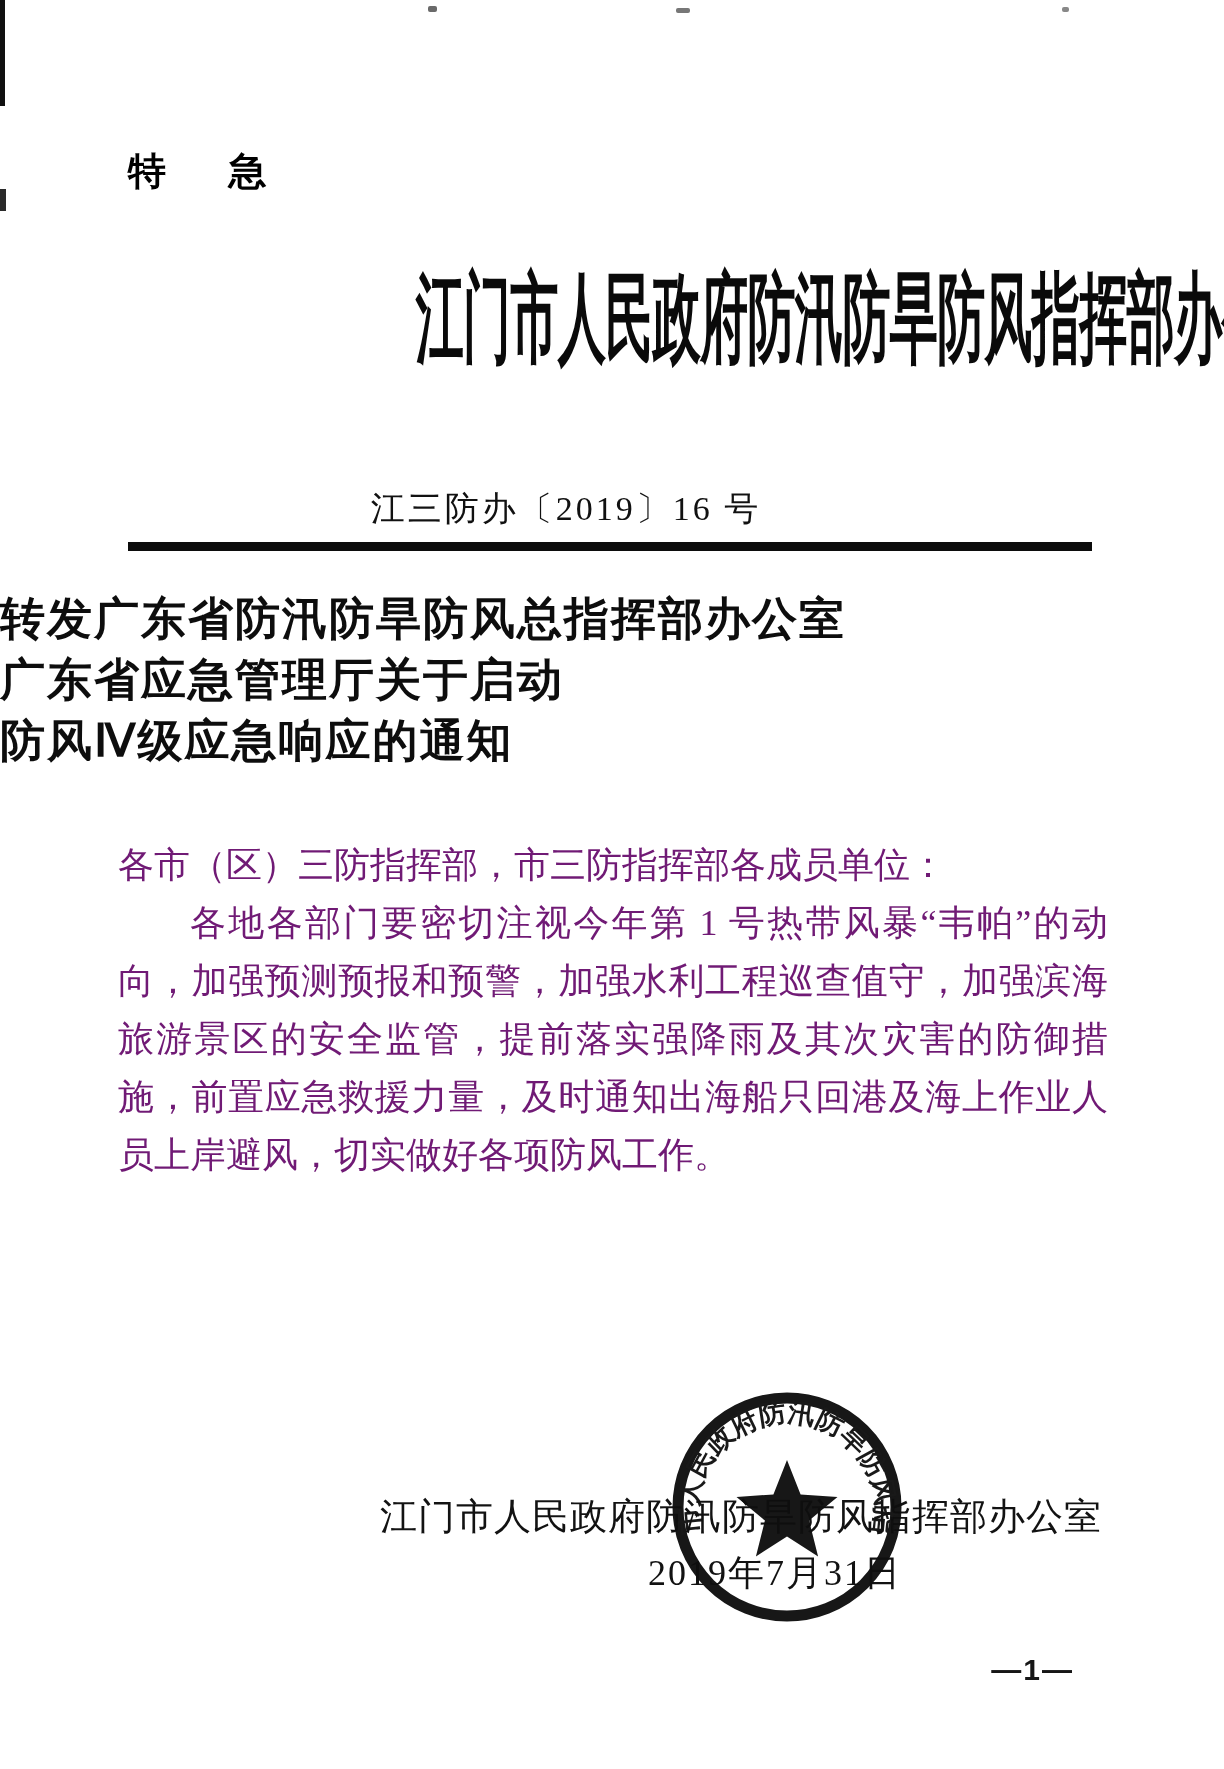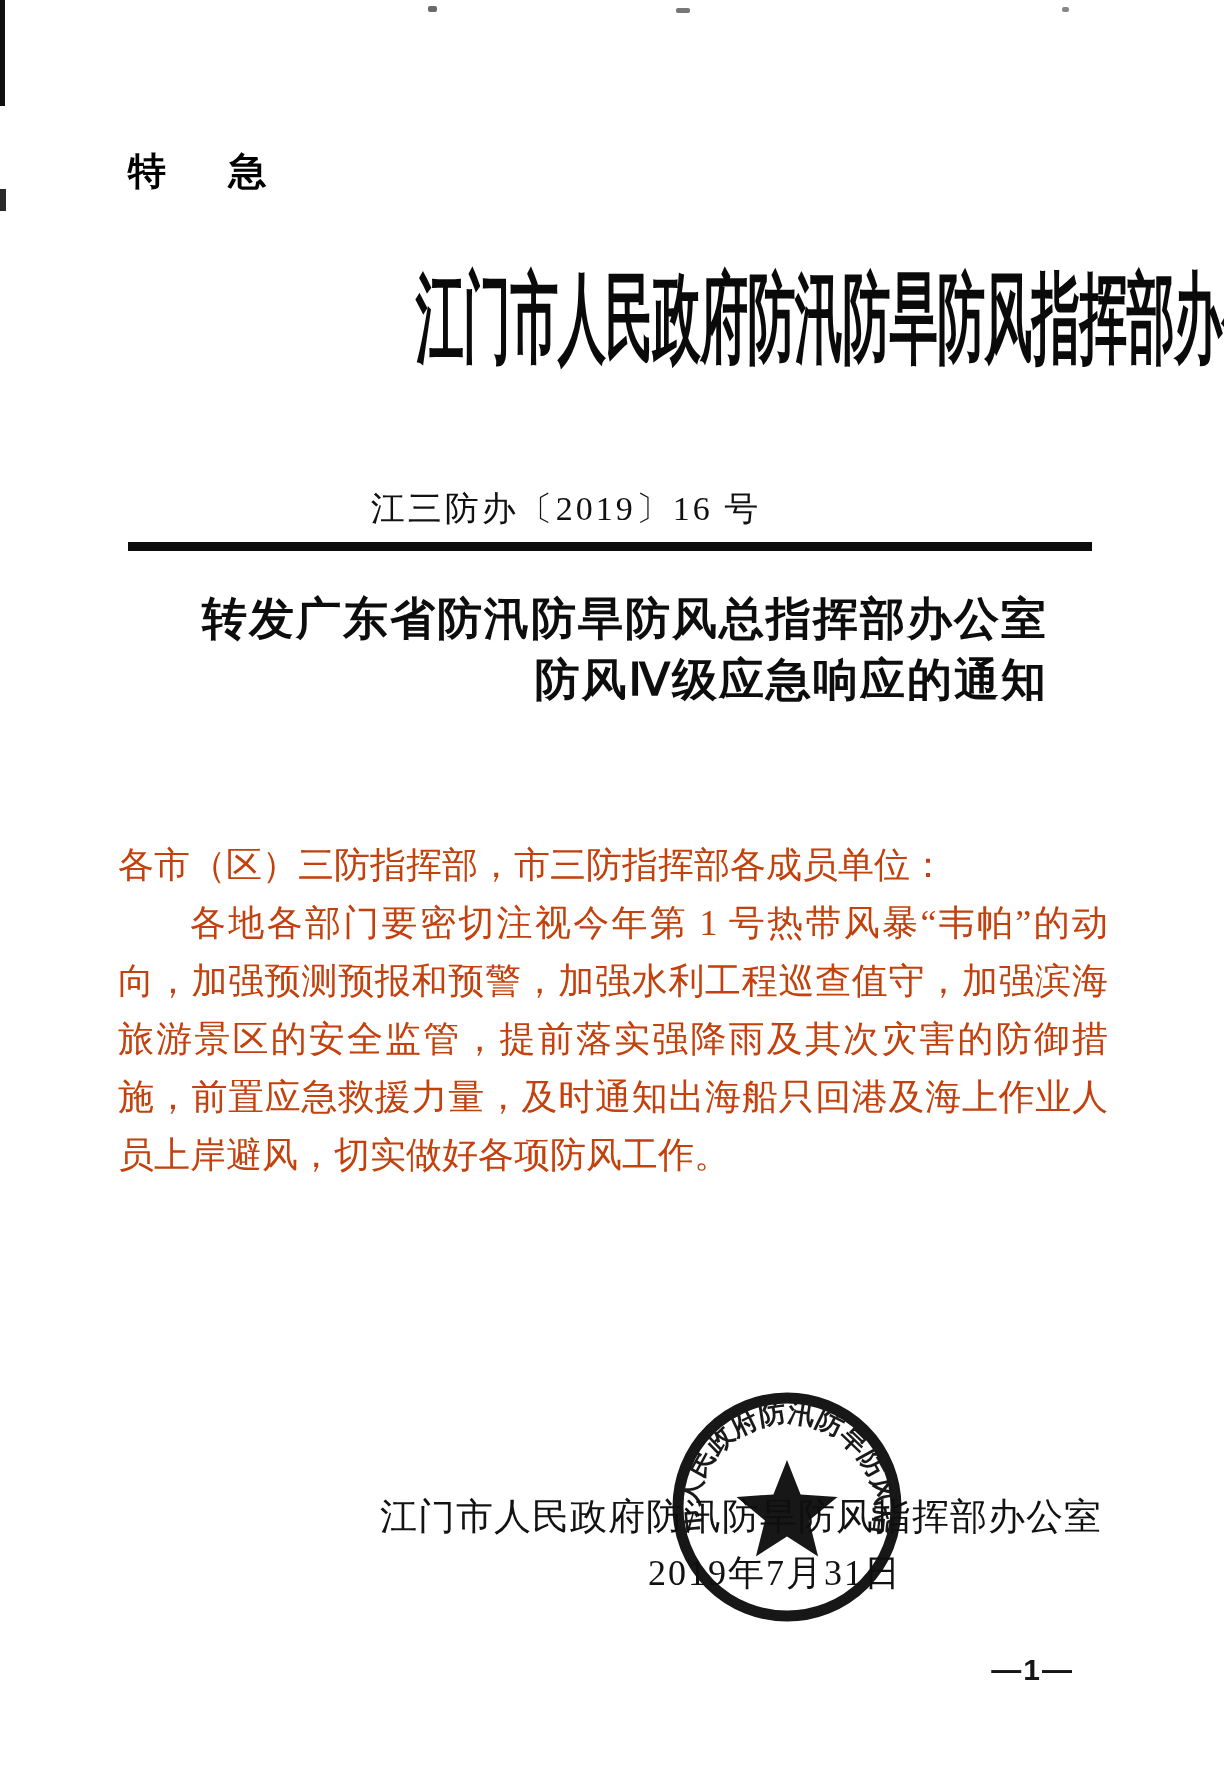--- a/index.html
+++ b/index.html
@@ -51,32 +51,32 @@
     white-space: nowrap;
   }
 
   .rule {
     left: 128px; top: 542px; width: 964px; height: 9px;
     background: #0c0c0c;
   }
 
   .doc-title {
     left: 0; top: 588px; width: 1048px;
-    text-align: right;
+    text-align: left;
     font-family: "Liberation Sans", sans-serif;
     font-weight: bold;
     font-size: 45px; line-height: 61px;
     color: #0d0d0d;
     letter-spacing: 2px;
   }
 
   .body-block {
     left: 118px; top: 836px; width: 990px;
     font-size: 36px; line-height: 58px;
-    color: #c2410c;
+    color: #701a75;
     text-align: justify;
     font-family: Liberation Serif, serif;
   }
   .body-block p { margin: 0; text-indent: 2em; }
   .body-block .salutation { text-indent: 0; }
 
   .signature {
     right: 122px; top: 1492px;
     font-size: 37px; color: #121212;
     letter-spacing: 1px; white-space: nowrap;
@@ -113,20 +113,21 @@
 <div class="abs org-header-wrap">
   <span class="org-header">江门市人民政府防汛防旱防风指挥部办公室文件</span>
 </div>
 
 <div class="abs doc-number">江三防办〔2019〕16 号</div>
 
 <div class="abs rule"></div>
 
 <div class="abs doc-title">
   <div>转发广东省防汛防旱防风总指挥部办公室</div>
+  <div>广东省应急管理厅关于启动</div>
   <div>防风Ⅳ级应急响应的通知</div>
 </div>
 
 <div class="abs body-block">
   <p class="salutation">各市（区）三防指挥部，市三防指挥部各成员单位：</p>
   <p>各地各部门要密切注视今年第 1 号热带风暴“韦帕”的动向，加强预测预报和预警，加强水利工程巡查值守，加强滨海旅游景区的安全监管，提前落实强降雨及其次灾害的防御措施，前置应急救援力量，及时通知出海船只回港及海上作业人员上岸避风，切实做好各项防风工作。</p>
 </div>
 
 <div class="abs signature">江门市人民政府防汛防旱防风指挥部办公室</div>
 <div class="abs date">2019年7月31日</div>

